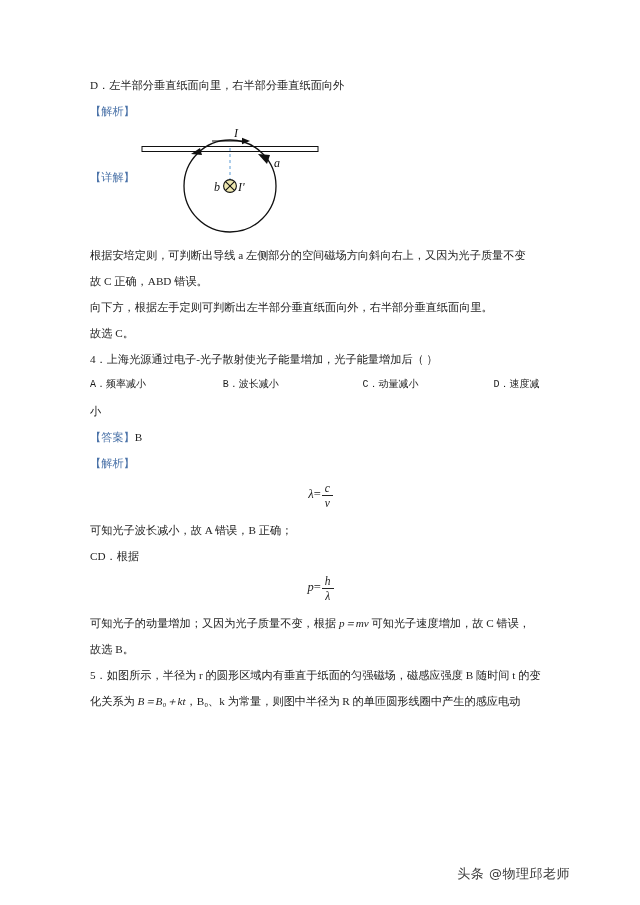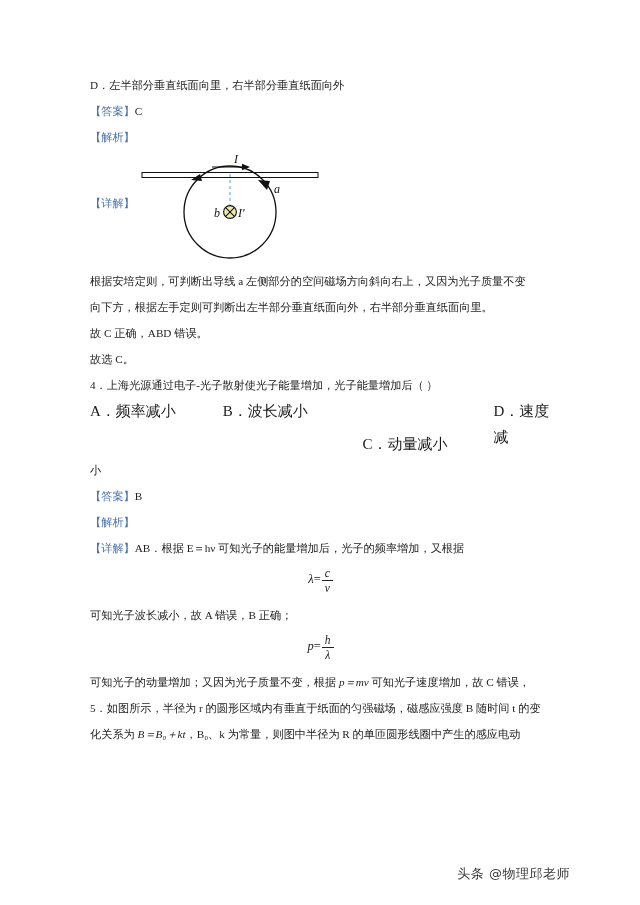--- a/index.html
+++ b/index.html
@@ -33,26 +33,27 @@
     color: #222;
     white-space: nowrap;
   }
   .tag {
     color: #4a72a8;
     font-family: "Liberation Serif", "DejaVu Serif", serif;
   }
   .ans-val { color: #222; }
   .opts {
     display: flex;
-    font-size: 15px;
+    font-size: 10px;
     line-height: 26px;
+    font-family: Liberation Mono, monospace;
   }
   .opt-a { width: 136px; }
   .opt-b { width: 143px; }
-  .opt-c { width: 134px; margin-top: 33px; }
+  .opt-c { width: 134px; }
   .opt-d { width: 60px; }
   .mi { font-style: italic; font-family: "Liberation Serif", "DejaVu Serif", serif; }
   .mn { font-style: normal; }
   .formula-block {
     text-align: center;
     margin: 6px 0 8px 0;
     font-size: 12.5px;
   }
   .frac {
     display: inline-block;
@@ -105,23 +106,20 @@
   .wm-at { font-size: 13px; }
 </style>
 </head>
 <body>
 
 <div class="page">
   <div class="content">
 
     <div class="line">D．左半部分垂直纸面向里，右半部分垂直纸面向外</div>
 
-    <div class="line">
-      <span class="tag">【答案】</span><span class="ans-val">C</span>
-    </div>
 
     <div class="line">
       <span class="tag">【解析】</span>
     </div>
 
     <div class="figure">
       <span class="detail-label">
         <span class="tag">【详解】</span>
       </span>
       <div class="figwrap">
@@ -146,57 +144,56 @@
 
           <text x="96" y="11" font-family="Liberation Serif, serif" font-style="italic" font-size="12" fill="#111">I</text>
           <text x="136" y="41" font-family="Liberation Serif, serif" font-style="italic" font-size="12" fill="#111">a</text>
           <text x="76" y="64.5" font-family="Liberation Serif, serif" font-style="italic" font-size="12" fill="#111">b</text>
           <text x="100" y="64.5" font-family="Liberation Serif, serif" font-style="italic" font-size="12" fill="#111">I'</text>
         </svg>
       </div>
     </div>
 
     <div class="line">根据安培定则，可判断出导线 a 左侧部分的空间磁场方向斜向右上，又因为光子质量不变</div>
+    <div class="line">故 C 正确，ABD 错误。</div>
     <div class="line">向下方，根据左手定则可判断出左半部分垂直纸面向外，右半部分垂直纸面向里。</div>
-    <div class="line">故 C 正确，ABD 错误。</div>
     <div class="line">故选 C。</div>
 
     <div class="line">4．上海光源通过电子-光子散射使光子能量增加，光子能量增加后（        ）</div>
     <div class="opts">
       <span class="opt-a">A．频率减小</span>
       <span class="opt-b">B．波长减小</span>
       <span class="opt-c">C．动量减小</span>
       <span class="opt-d">D．速度减</span>
     </div>
     <div class="line">小</div>
 
     <div class="line">
       <span class="tag">【答案】</span><span class="ans-val">B</span>
     </div>
     <div class="line">
       <span class="tag">【解析】</span>
     </div>
 
-    <div class="line">
-      <span class="tag">【详解】</span><span>AB．根据 E＝hν 可知光子的能量增加后，光子的频率增加，又根据</span>
-    </div>
 
     <div class="formula-block">
       <span class="mi">λ</span><span class="mn">=</span><span class="frac"><span class="num mi">c</span><span class="den mi">ν</span></span>
     </div>
 
     <div class="line">可知光子波长减小，故 A 错误，B 正确；</div>
+    <div class="line">CD．根据</div>
 
     <div class="formula-block">
       <span class="mi">p</span><span class="mn">=</span><span class="frac"><span class="num mi">h</span><span class="den mi">λ</span></span>
     </div>
 
     <div class="line">
       <span>可知光子的动量增加；又因为光子质量不变，根据 </span><span class="mi">p＝mv</span><span> 可知光子速度增加，故 C 错误，</span>
     </div>
+    <div class="line">故选 B。</div>
 
     <div class="line">5．如图所示，半径为 r 的圆形区域内有垂直于纸面的匀强磁场，磁感应强度 B 随时间 t 的变</div>
     <div class="line">
       <span>化关系为 </span><span class="mi">B＝B₀＋kt</span><span>，B₀、k 为常量，则图中半径为 R 的单匝圆形线圈中产生的感应电动</span>
     </div>
 
   </div>
 
   <div class="watermark">
     <span>头条</span>

